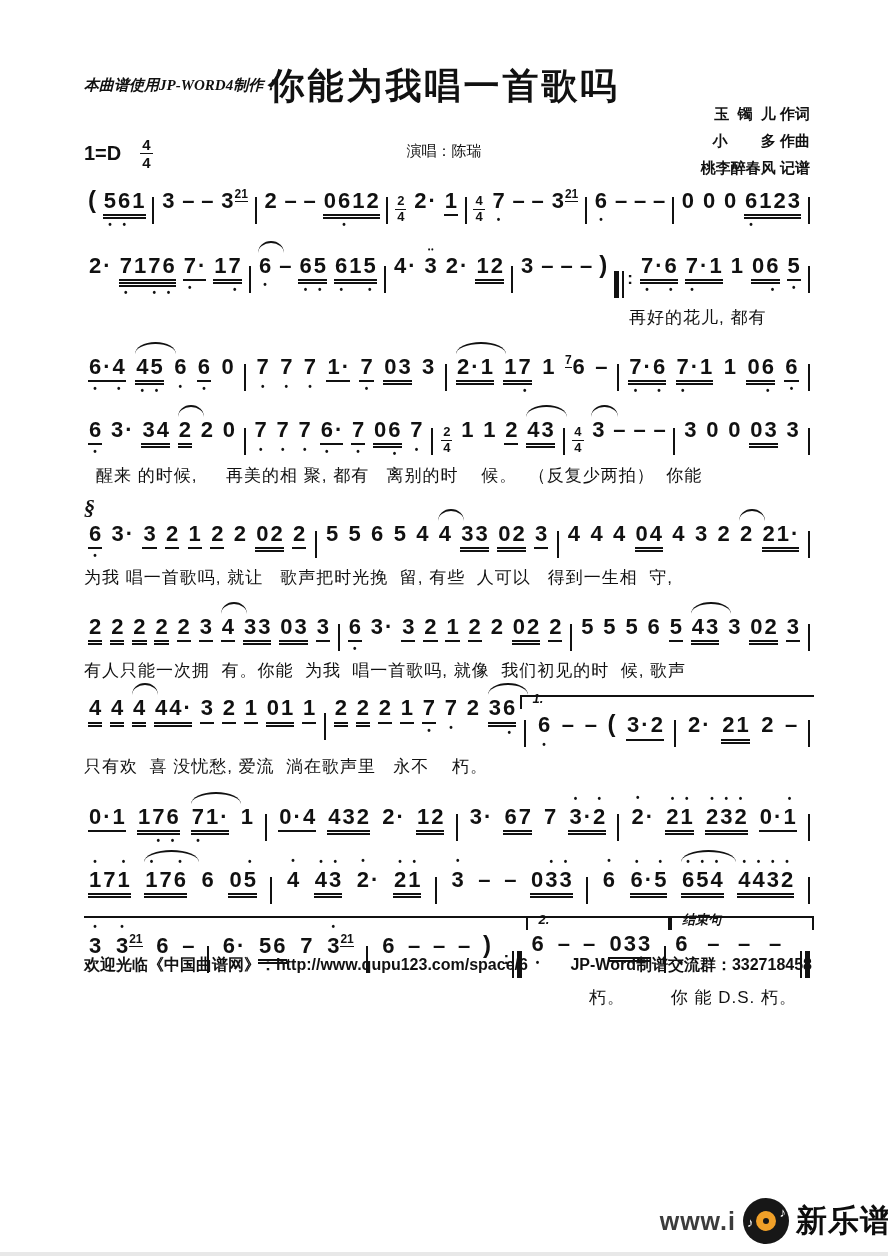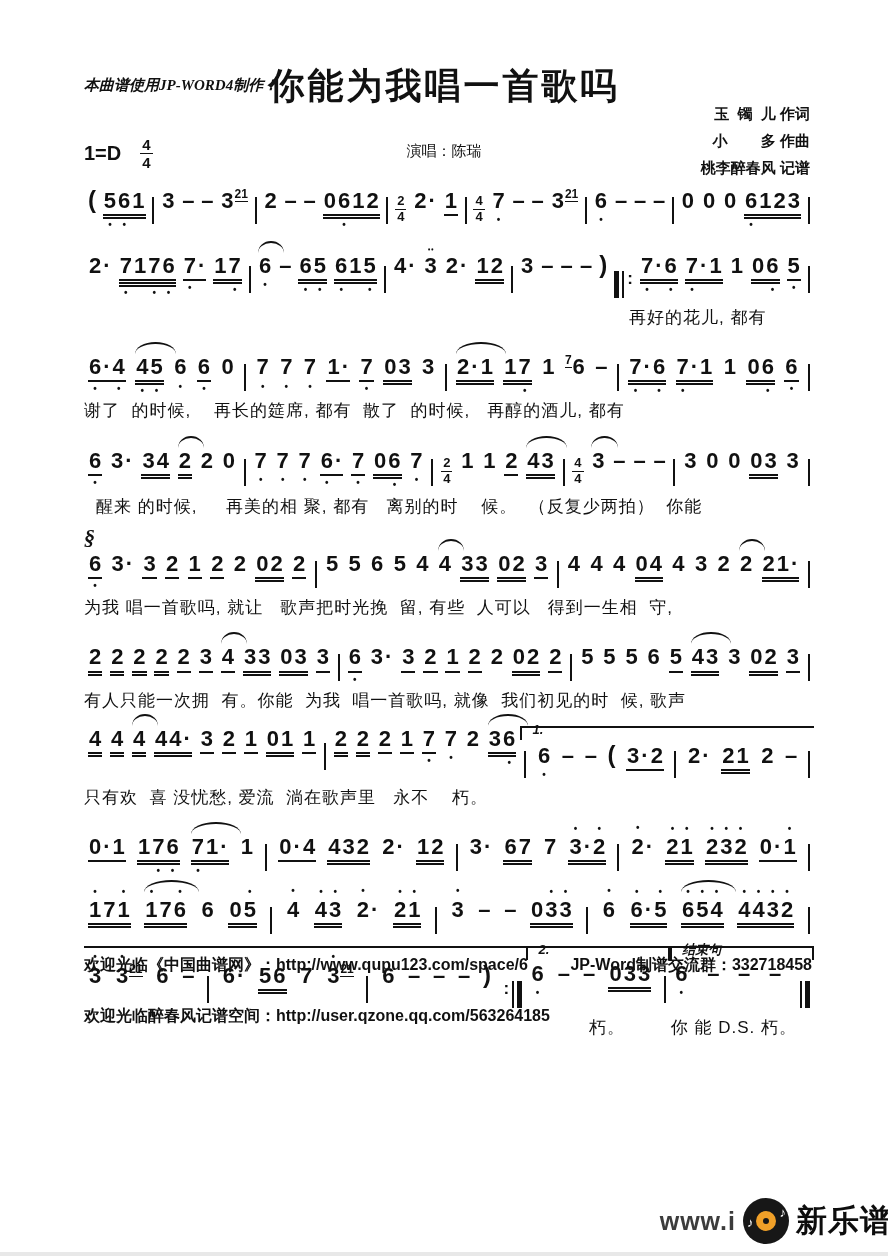--- a/index.html
+++ b/index.html
@@ -213,21 +213,20 @@
             <span class="dash">–</span>
             <span class="bar"></span>
             <span class="tok u2"><span class="ul"><span class="ul"><span class="ch lo">7</span><span class="ch">·</span><span class="ch lo">6</span></span></span></span>
             <span class="tok u2"><span class="ul"><span class="ul"><span class="ch lo">7</span><span class="ch">·</span><span class="ch">1</span></span></span></span>
             <span class="tok"><span class="ch">1</span></span>
             <span class="tok u2"><span class="ul"><span class="ul"><span class="ch">0</span><span class="ch lo">6</span></span></span></span>
             <span class="tok u1"><span class="ul"><span class="ch lo">6</span></span></span>
             <span class="bar"></span>
           </div>
         </div>
-        <div class="lyrics" style="padding-left:0px">谢了  的时候,    再长的筵席, 都有  散了  的时候,   再醇的酒儿, 都有</div>
       </div>
       <div class="system s4">
         <div class="notesrow">
           <div class="seg" style="flex-grow:33">
             <span class="tok u1"><span class="ul"><span class="ch lo">6</span></span></span>
             <span class="tok"><span class="ch">3</span><span class="ch">·</span></span>
             <span class="tok u2"><span class="ul"><span class="ul"><span class="ch">3</span><span class="ch">4</span></span></span></span>
             <span class="tok arc u2"><span class="ul"><span class="ul"><span class="ch">2</span></span></span></span>
             <span class="tok"><span class="ch">2</span></span>
             <span class="tok"><span class="ch">0</span></span>
@@ -482,23 +481,20 @@
         </div>
         <div class="lyrics" style="padding-left:505px">朽。        你 能 D.S. 朽。</div>
       </div>
     </div>
 
   <div class="footer">
     <div class="row1">
       <span>欢迎光临《中国曲谱网》：http://www.qupu123.com/space/6</span>
       <span>JP-Word制谱交流群：332718458</span>
     </div>
-    <div class="row2">
-      <span>欢迎光临醉春风记谱空间：http://user.qzone.qq.com/563264185</span>
-    </div>
   </div>
 
   <div class="wm">
     <span class="www">www.i</span>
     <span class="disc">
       <span class="n1">♪</span>
       <span class="n2">♪</span>
     </span>
     <span class="site">新乐谱</span>
   </div>

